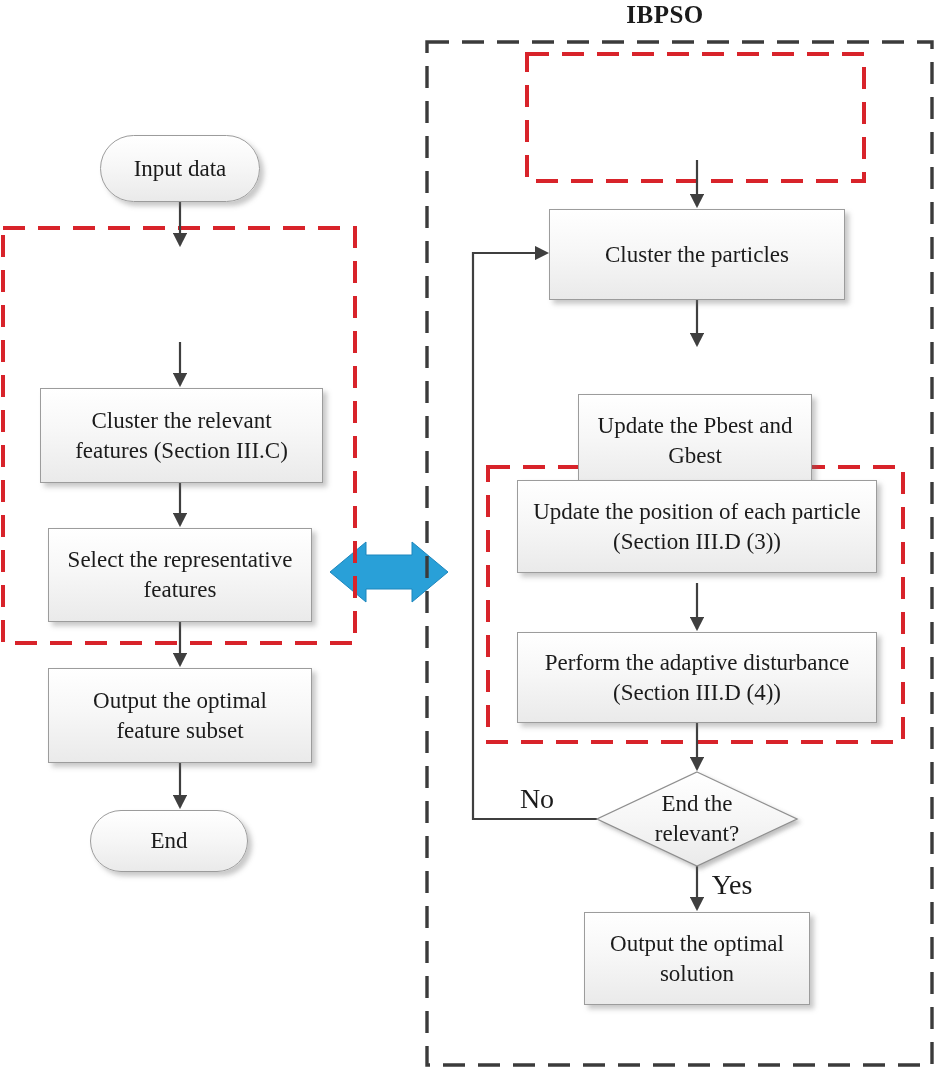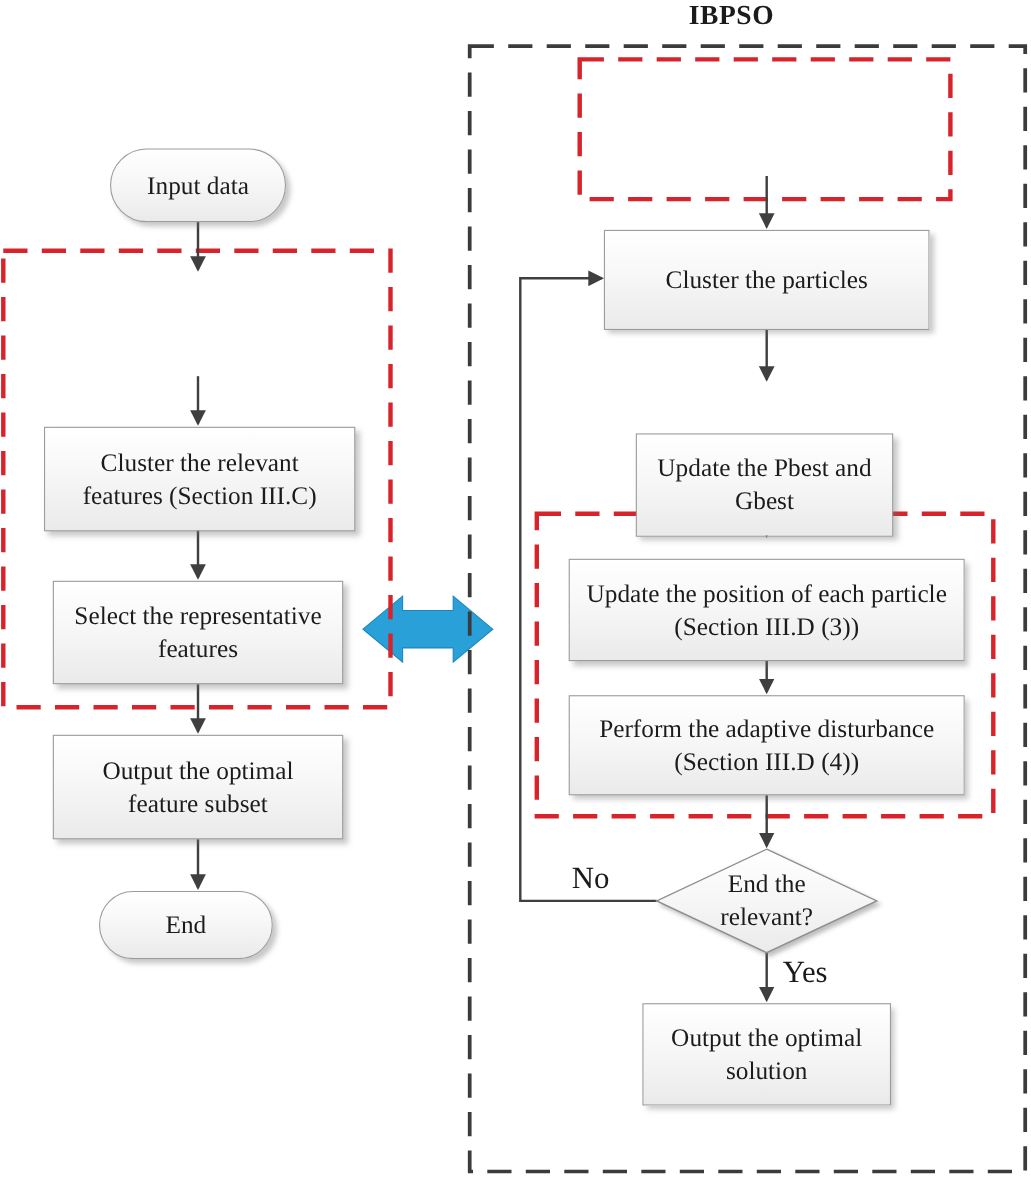--- a/index.html
+++ b/index.html
@@ -122,21 +122,21 @@
 features (Section III.C)</div>
   <div class="node" style="left:48px; top:528px; width:264px; height:94px;">Select the representative
 features</div>
   <div class="node" style="left:48px; top:668px; width:264px; height:95px;">Output the optimal
 feature subset</div>
   <div class="node stadium" style="left:90px; top:810px; width:158px; height:62px;">End</div>
 
   <div class="node" style="left:549px; top:209px; width:296px; height:91px;">Cluster the particles</div>
   <div class="node" style="left:578px; top:348px; width:234px; height:94px;margin-top:46px;">Update the Pbest and
 Gbest</div>
-  <div class="node" style="left:517px; top:508px; width:360px; height:93px;">Update the position of each particle
+  <div class="node" style="left:517px; top:480px; width:360px; height:93px;">Update the position of each particle
 (Section III.D (3))</div>
   <div class="node" style="left:517px; top:632px; width:360px; height:91px;">Perform the adaptive disturbance
 (Section III.D (4))</div>
   <div class="node ghost" style="left:597px; top:772px; width:200px; height:94px;">End the
 relevant?</div>
   <div class="node" style="left:584px; top:912px; width:226px; height:93px;">Output the optimal
 solution</div>
 
   <div class="float-label" style="left:505px; top:786px; width:64px;">No</div>
   <div class="float-label" style="left:700px; top:872px; width:64px;">Yes</div>

